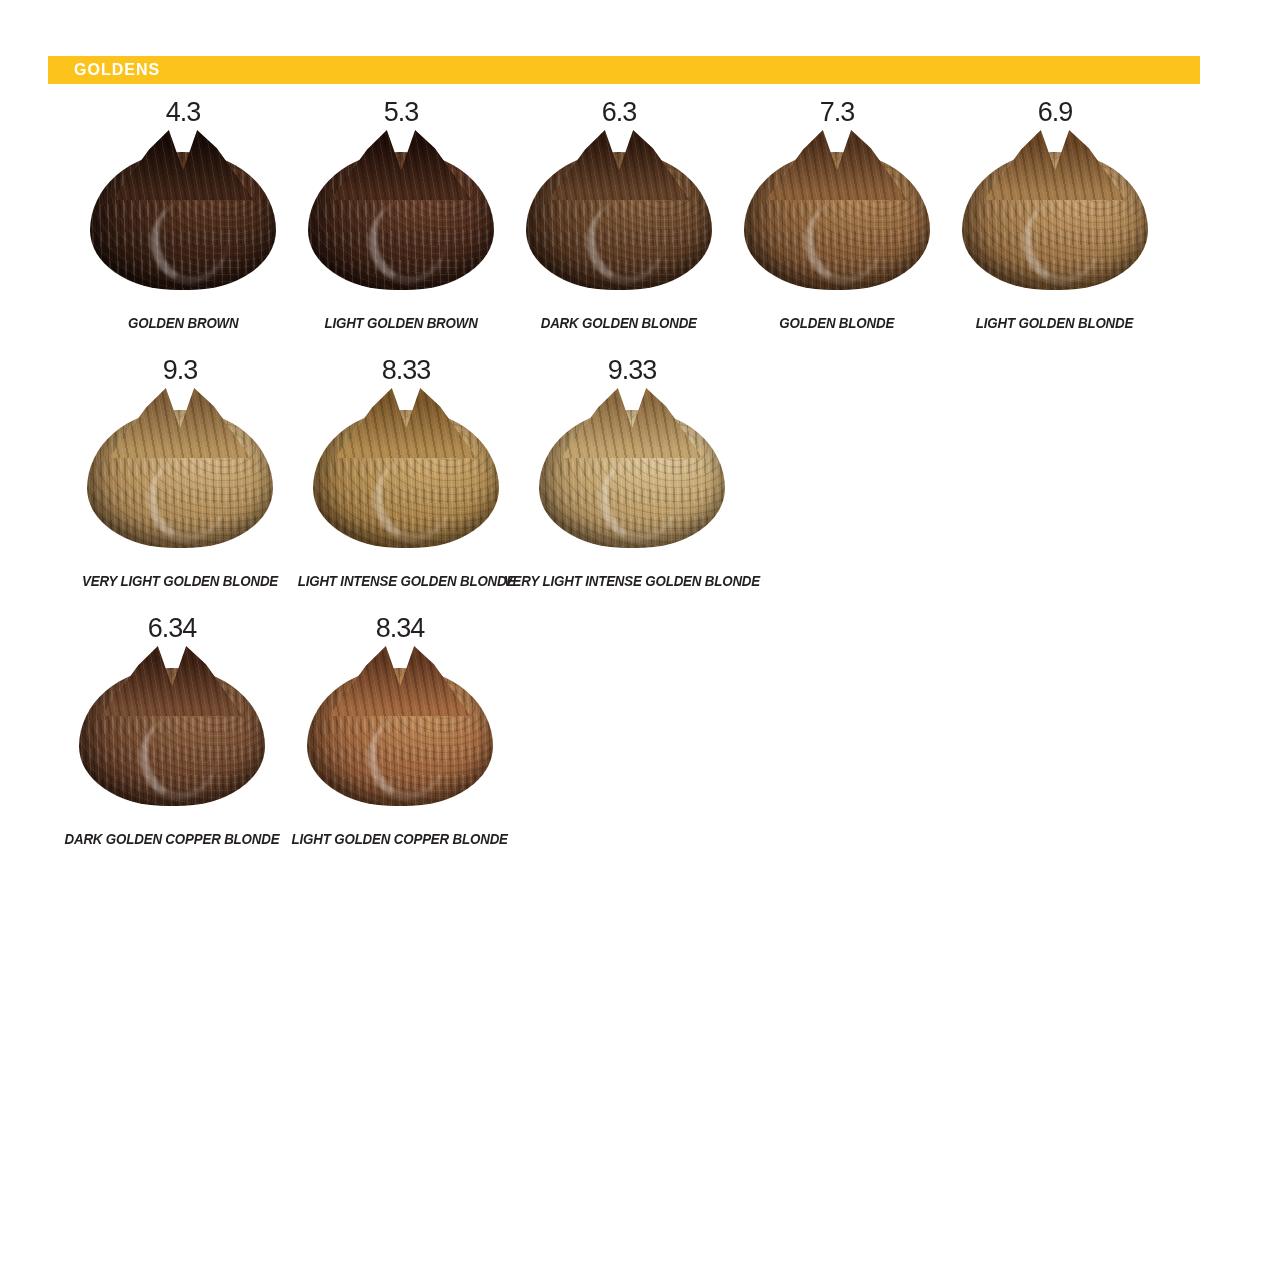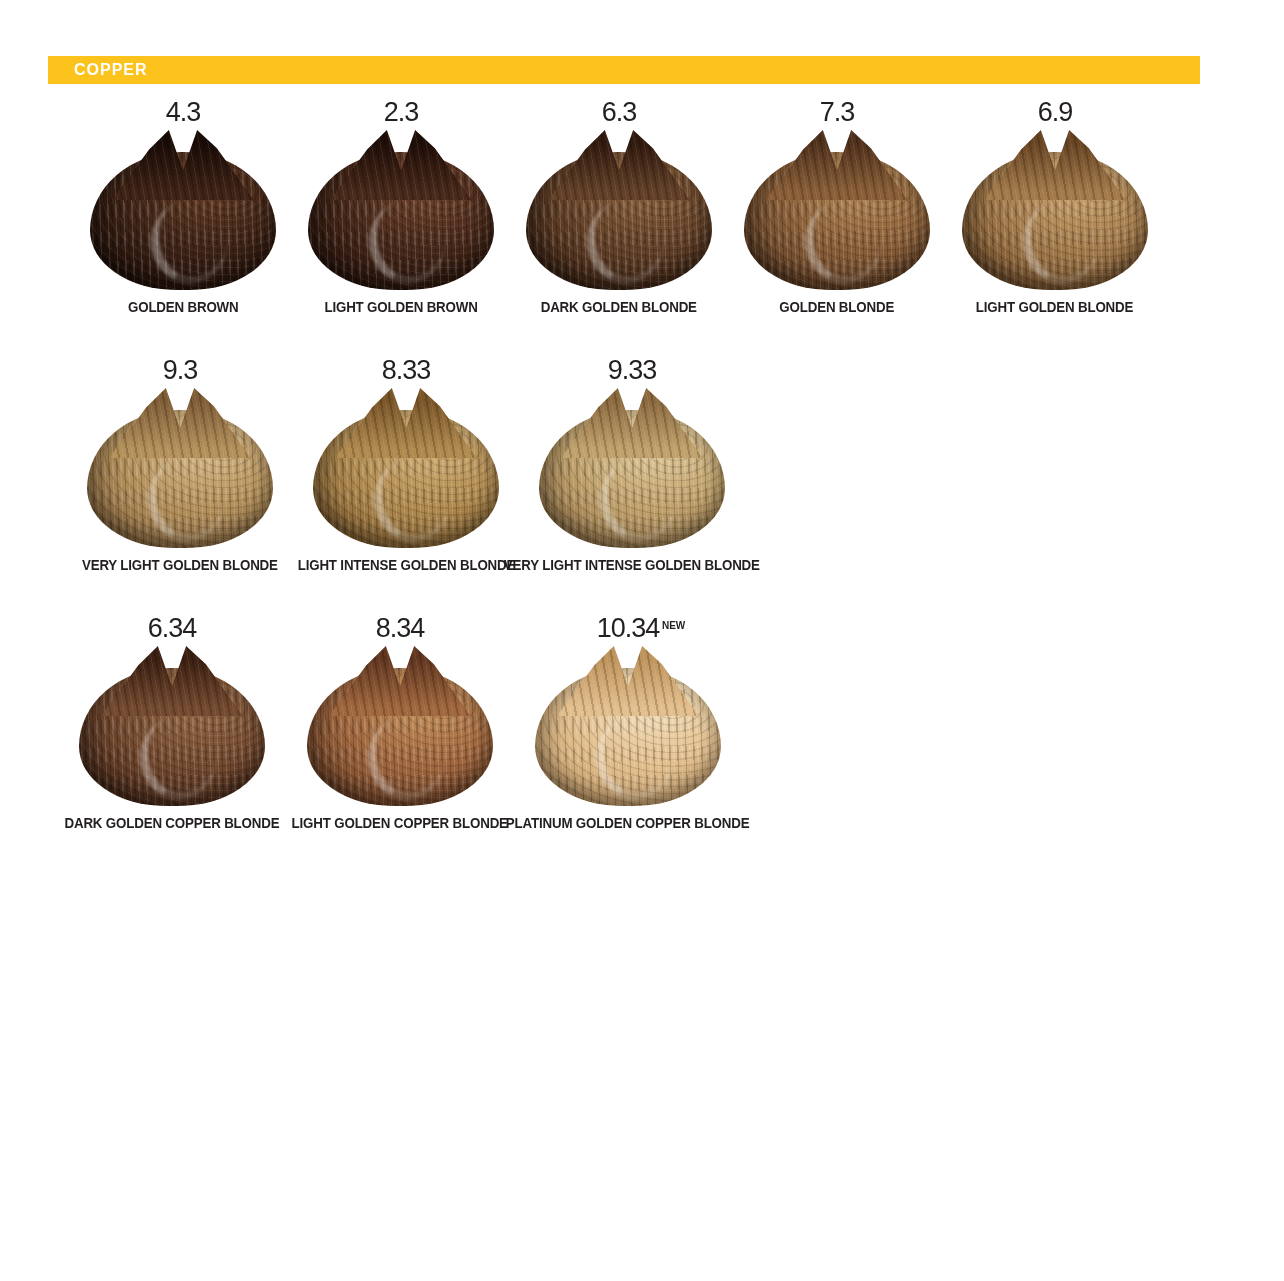--- a/index.html
+++ b/index.html
@@ -35,21 +35,21 @@
 
   .shade-code{
     position:relative;height:34px;line-height:32px;
     font-size:27px;font-weight:400;letter-spacing:-1px;color:#231f20;
   }
   .new-badge{
     position:absolute;right:-26px;top:-2px;
     font-size:10px;font-weight:700;letter-spacing:0;color:#231f20;
   }
 
-  .shade-name{margin-top:8px;height:18px;white-space:nowrap;}
+  .shade-name{margin-top:24px;height:18px;white-space:nowrap;font-style:italic;}
   .shade-name span{
     display:inline-block;transform:scaleX(.86);transform-origin:center;
     font-size:15.5px;font-weight:700;letter-spacing:-.2px;color:#231f20;
   }
 
   
   .hair-swatch{position:relative;width:186px;height:160px;margin-top:0;}
   .hair-ball{
     position:absolute;left:0;right:0;top:22px;bottom:0;
     border-radius:50% 50% 47% 47% / 58% 58% 44% 44%;
@@ -87,41 +87,41 @@
     content:"";position:absolute;inset:0;
     background:repeating-linear-gradient(80deg,
       rgba(0,0,0,.18) 0 2px, transparent 2px 5px,
       rgba(255,255,255,.08) 5px 6px, transparent 6px 9px);
   }
 </style>
 </head>
 <body>
 
 <div class="banner" style="--banner-bg: #fbc31c; color: rgb(255, 255, 255);">
-  <span class="banner-title">COPPER</span>
+  <span class="banner-title">GOLDENS</span>
   <span class="banner-translations">| DORATI | DORÉS | DORADOS | DOURADOS | ARANY SZÍNEK | SARI TONLARI | ЗОЛОТИСТИ | NTOPE | ЗЛАТИСТИ | GOLD | ذهبي</span>
 </div>
 
 <div class="shade-row row-0">
     <div class="shade-cell" style="--mid: #3f2417; --hi: #6b4026; --dark: #190b06;">
     <div class="shade-code">
       <span class="code-text">4.3</span>
       
     </div>
     <div class="hair-swatch">
       <div class="hair-ball"></div>
       <div class="hair-crown"></div>
     </div>
     <div class="shade-name">
       <span>GOLDEN BROWN</span>
     </div>
   </div>
     <div class="shade-cell" style="--mid: #48291a; --hi: #784830; --dark: #200e08;">
     <div class="shade-code">
-      <span class="code-text">2.3</span>
+      <span class="code-text">5.3</span>
       
     </div>
     <div class="hair-swatch">
       <div class="hair-ball"></div>
       <div class="hair-crown"></div>
     </div>
     <div class="shade-name">
       <span>LIGHT GOLDEN BROWN</span>
     </div>
   </div>
@@ -226,26 +226,13 @@
       
     </div>
     <div class="hair-swatch">
       <div class="hair-ball"></div>
       <div class="hair-crown"></div>
     </div>
     <div class="shade-name">
       <span>LIGHT GOLDEN COPPER BLONDE</span>
     </div>
   </div>
-    <div class="shade-cell" style="--mid: #e3bf8d; --hi: #f5e4c2; --dark: #bf935c;">
-    <div class="shade-code">
-      <span class="code-text">10.34</span>
-      <span class="new-badge">NEW</span>
-    </div>
-    <div class="hair-swatch">
-      <div class="hair-ball"></div>
-      <div class="hair-crown"></div>
-    </div>
-    <div class="shade-name">
-      <span>PLATINUM GOLDEN COPPER BLONDE</span>
-    </div>
-  </div>
   </div>
 
 </body></html>

